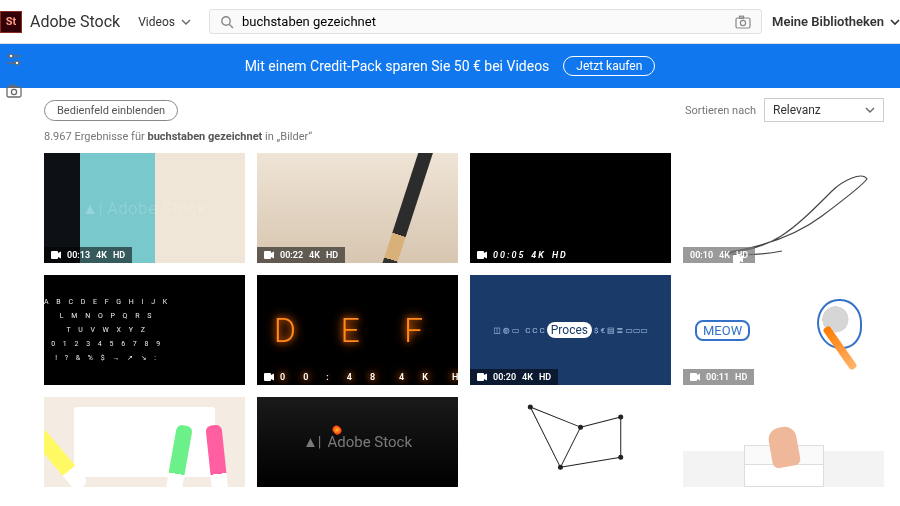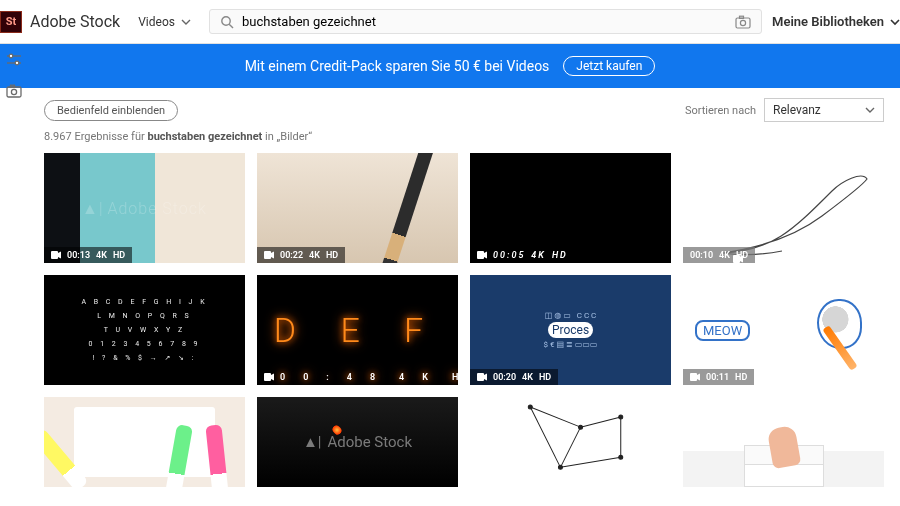--- a/index.html
+++ b/index.html
@@ -29,23 +29,23 @@
 .row3 .thumb{height:90px}
 
 
 .scene-child{background:linear-gradient(90deg,#0d1014 0%,#0d1014 18%,#78c8cc 18%,#78c8cc 55%,#f0e6d8 55%,#f0e6d8 100%)}
 .wm{position:absolute;inset:0;display:flex;align-items:center;justify-content:center;color:rgba(255,255,255,.22);font-size:16px;font-weight:300;letter-spacing:1px}
 .scene-pencil{background:linear-gradient(180deg,#efe4d6 0%,#d7c6b0 100%)}
 .scene-pencil::after{content:"";position:absolute;right:42px;top:-14px;width:14px;height:130px;background:linear-gradient(180deg,#2c2c2c 0%,#2c2c2c 75%,#d8b07a 75%,#d8b07a 95%,#333 95%);transform:rotate(18deg)}
 .scene-oops{background:#000;color:#fff;display:flex;align-items:center;justify-content:center;font-family:cursive;font-size:30px;font-weight:700;letter-spacing:2px;font-style:italic}
 .scene-feather{background:#fff}
 .scene-feather svg{position:absolute;right:12px;top:8px}
-.scene-alpha{background:#000;color:#eee;display:flex;align-items:center;justify-content:center;text-align:center;font-size:7px;letter-spacing:3px;line-height:14px;font-family:serif}
+.scene-alpha{background:#000;color:#eee;display:flex;align-items:center;justify-content:flex-start;text-align:center;font-size:7px;letter-spacing:3px;line-height:14px;font-family:serif}
 .scene-def{background:#000;color:#ff8a1a;display:flex;align-items:center;justify-content:center;font-size:34px;font-weight:300;letter-spacing:18px;text-shadow:0 0 6px #ff6a00,0 0 12px #ff6a00}
-.scene-process{background:#1a3b6a;color:#a8c2e6;display:flex;flex-direction:column;align-items:center;justify-content:center;font-size:8px;gap:2px}
+.scene-process{background:#1a3b6a;color:#a8c2e6;display:flex;flex-direction:row;align-items:center;justify-content:center;font-size:8px;gap:2px}
 .scene-process .p1{font-size:12px;background:#fff;color:#1a3b6a;padding:1px 4px;border-radius:8px}
 .scene-meow{background:#fff;color:#3372c8;display:flex;align-items:center;padding-left:12px;font-family:"Comic Sans MS",cursive;font-size:13px}
 .scene-meow .box{border:2px solid #3372c8;border-radius:8px;padding:1px 6px}
 .scene-meow .blob{position:absolute;right:22px;top:24px;width:45px;height:50px;background:radial-gradient(circle at 40% 40%,#d6d6d6 35%,transparent 36%);border:2px solid #3372c8;border-radius:50% 50% 45% 55%}
 .scene-meow .pen{position:absolute;right:40px;bottom:12px;width:8px;height:50px;background:linear-gradient(180deg,#ff7a00,#ffb46a);transform:rotate(-35deg);border-radius:3px}
 .scene-markers{background:#f4ebe2}
 .scene-markers::before{content:"";position:absolute;inset:10px 30px 10px 30px;background:#fff;border-radius:3px}
 .scene-markers .m{position:absolute;width:16px;height:70px;border-radius:6px;bottom:-8px}
 .scene-markers .m1{background:linear-gradient(#fff963,#fff963 70%,#fff 70%);left:8px;transform:rotate(-40deg)}
 .scene-markers .m2{background:linear-gradient(#6cf08a,#6cf08a 70%,#fff 70%);right:58px;transform:rotate(10deg)}

